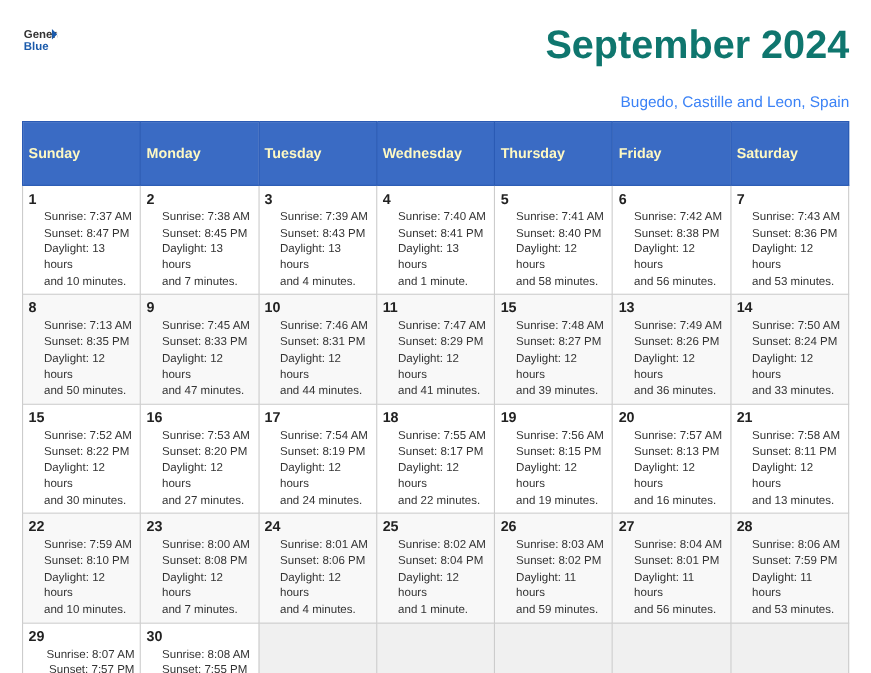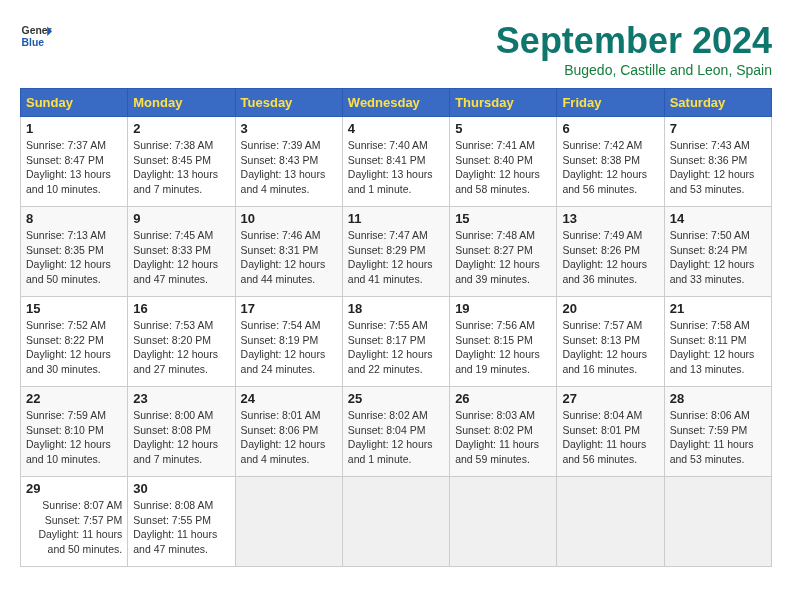--- a/index.html
+++ b/index.html
@@ -28,32 +28,33 @@
     .title-section {
       text-align: right;
     }
     .month-title {
       font-size: 36px;
       font-weight: bold;
       color: #0f766e;
     }
     .location-title {
       font-size: 14px;
-      color: #15803d;
+      color: #3b82f6;
+      margin-top: 22px;
     }
     .calendar-table {
       width: 100%;
       border-collapse: collapse;
       font-size: 11px;
     }
     .calendar-table th {
       background-color: #3a6bc4;
-      color: #fde047;
+      color: #fef9c3;
       text-align: left;
-      padding: 6px 5px;
+      padding: 21px 5px;
       font-size: 13px;
       border: 1px solid #2a5ab4;
     }
     .calendar-table td {
       border: 1px solid #ccc;
       vertical-align: top;
       padding: 4px 5px;
       width: calc(100% / 7);
       height: 90px;
       background: #fff;
@@ -65,20 +66,21 @@
       font-size: 13px;
       font-weight: bold;
       color: #222;
       display: block;
       margin-bottom: 2px;
     }
     .day-info {
       color: #333;
       font-size: 10.5px;
       line-height: 1.4;
+      margin-left: 14px;
     }
     .empty-cell {
       background: #f0f0f0 !important;
     }
   </style>
 </head>
 <body>
 
 <div class="header-section">
   <div class="logo">

